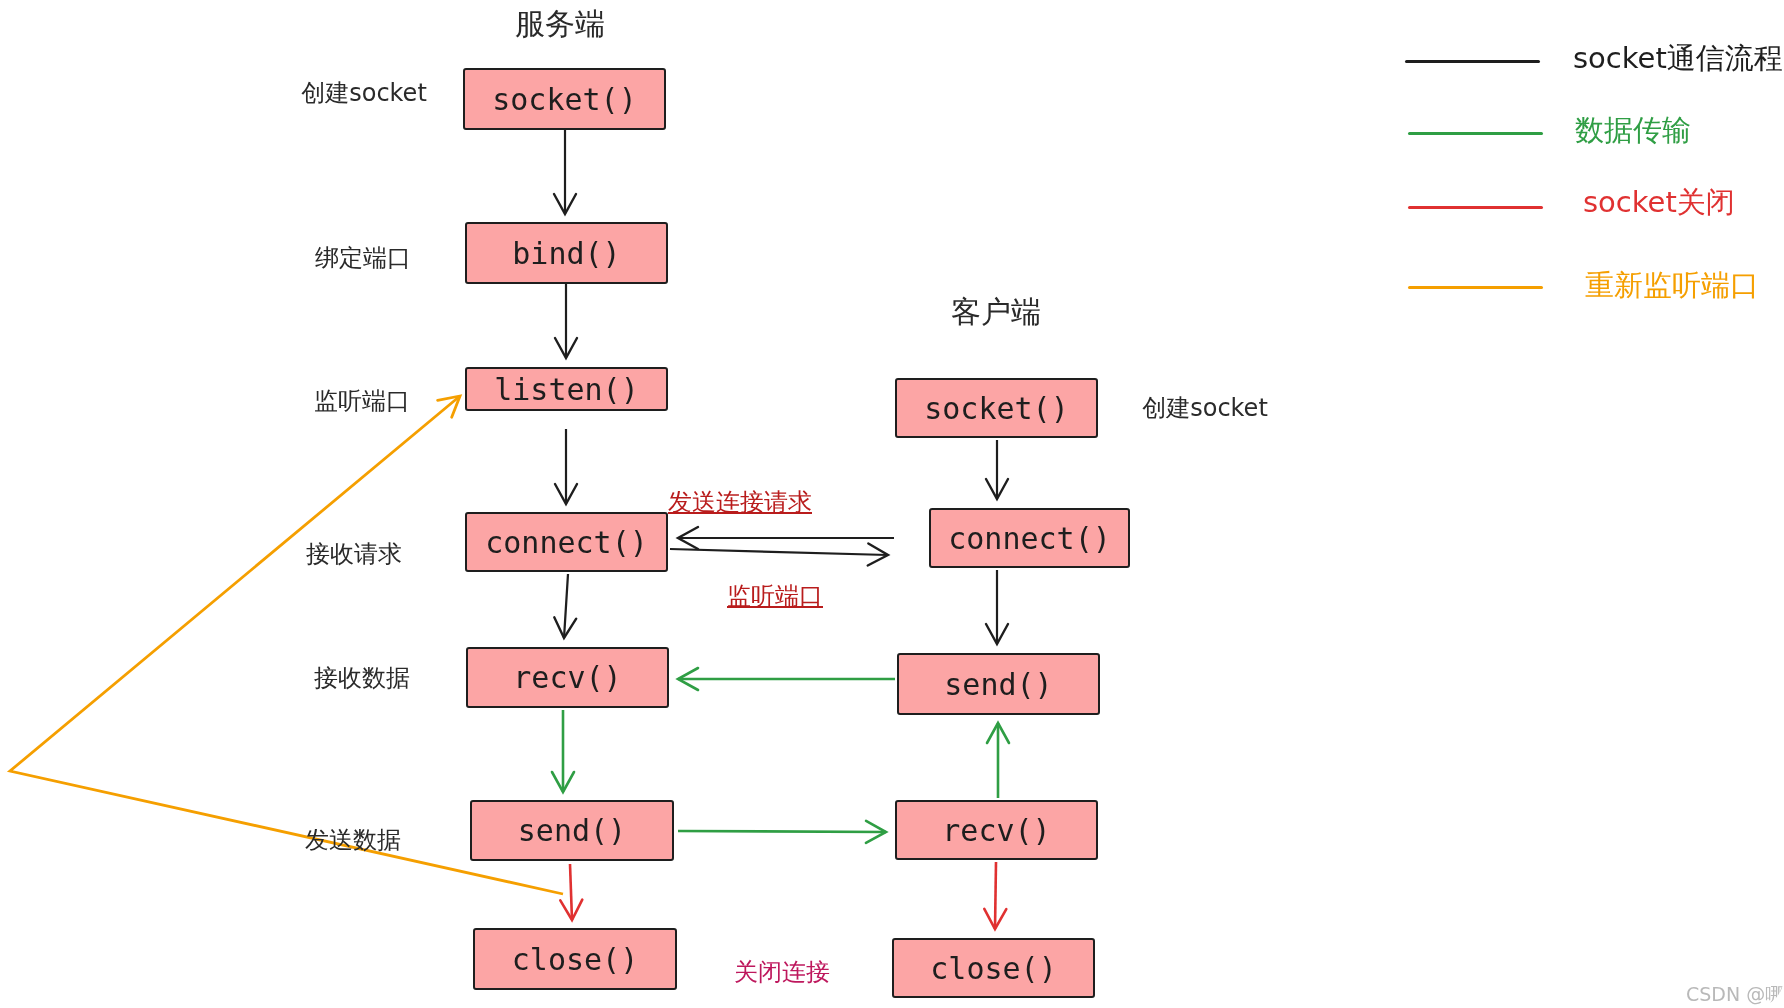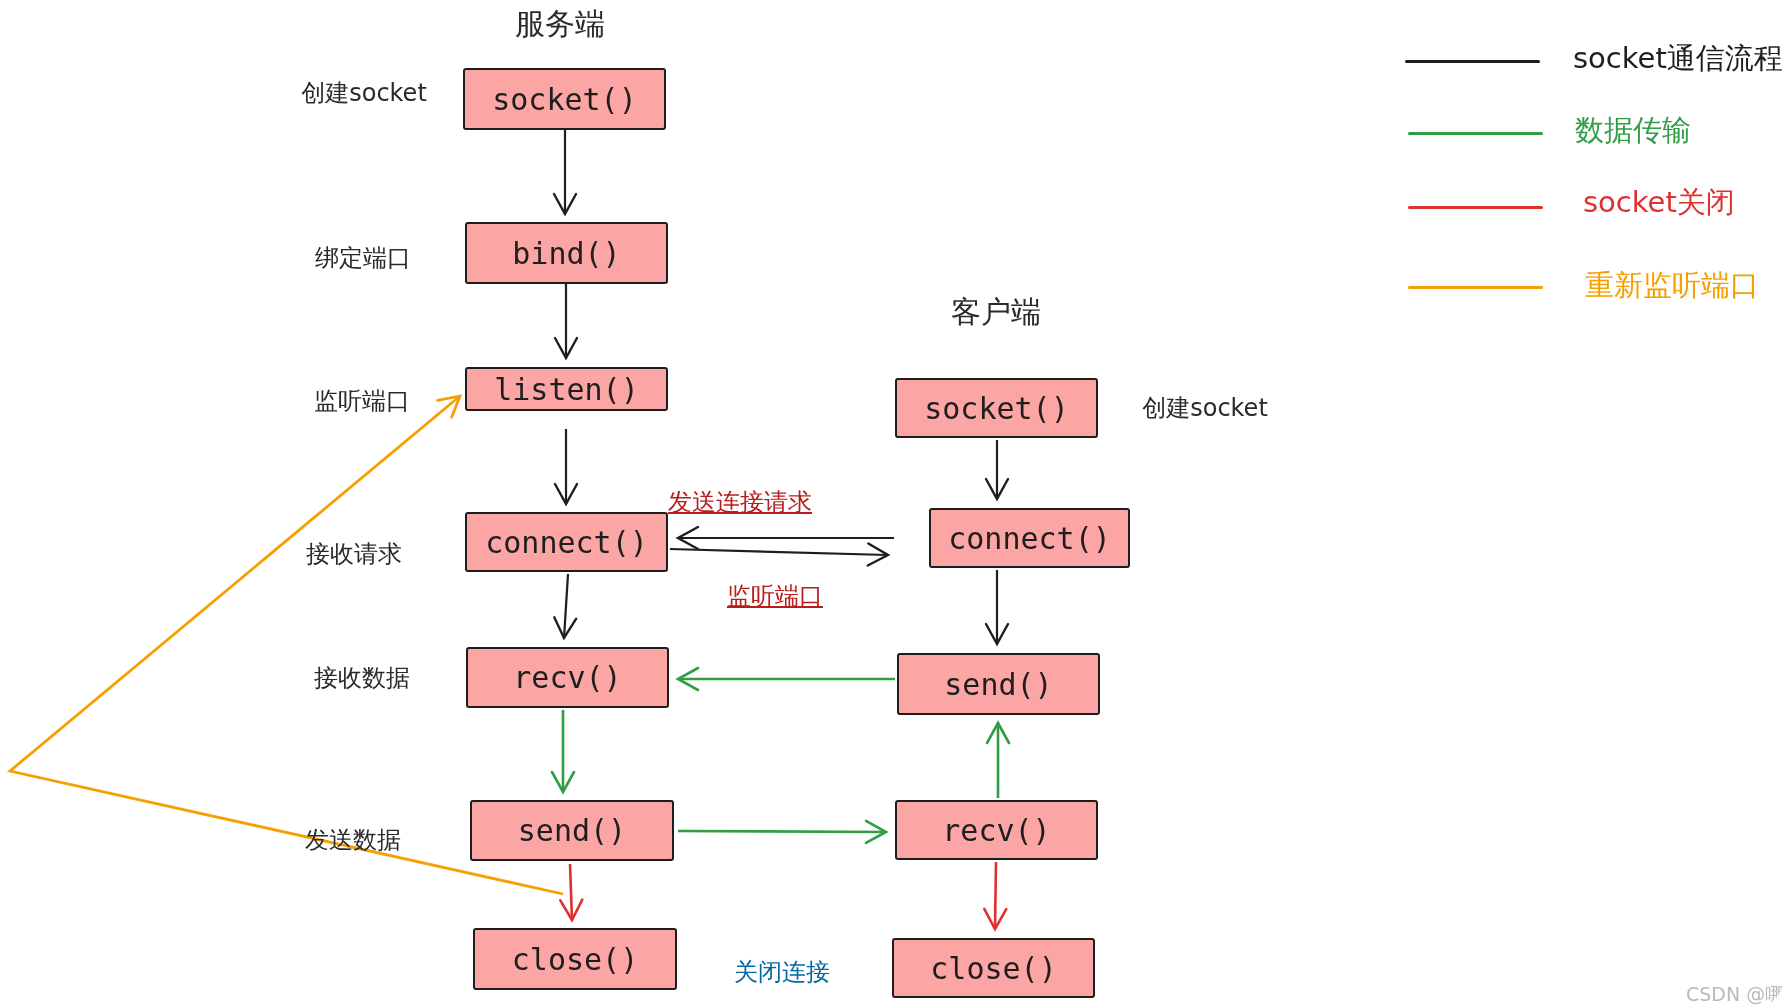--- a/index.html
+++ b/index.html
@@ -15,21 +15,21 @@
     font-family:"DejaVu Sans Mono",monospace;font-size:30px;color:#1e1e1e;
     z-index:2;
   }
   .lbl{
     position:absolute;width:240px;text-align:center;font-size:24px;line-height:36px;
     color:#2a2a2a;z-index:3;white-space:nowrap;
   }
   .lbl.mixed{font-family:"DejaVu Sans",sans-serif;}
   .title{font-size:30px;color:#2a2a2a;}
   .edge-lbl{color:#b91c1c;text-decoration:underline;}
-  .red-lbl{color:#0369a1;}
+  .red-lbl{color:#be185d;}
   .legend-line{position:absolute;width:135px;height:3px;border-radius:2px;z-index:2;}
   .legend-label{position:absolute;width:260px;font-size:29px;line-height:36px;text-align:left;white-space:nowrap;z-index:2;}
   .lg-black{color:#1e1e1e;}  .sw-black{background:#1e1e1e;}
   .lg-green{color:#2f9e44;}  .sw-green{background:#2f9e44;}
   .lg-red{color:#e03131;}    .sw-red{background:#e03131;}
   .lg-orange{color:#f59f00;} .sw-orange{background:#f59f00;}
   .watermark{position:absolute;left:1686px;top:982px;font-size:19px;color:#b9b9b9;z-index:4;white-space:nowrap;}
 </style>
 </head>
 <body>

